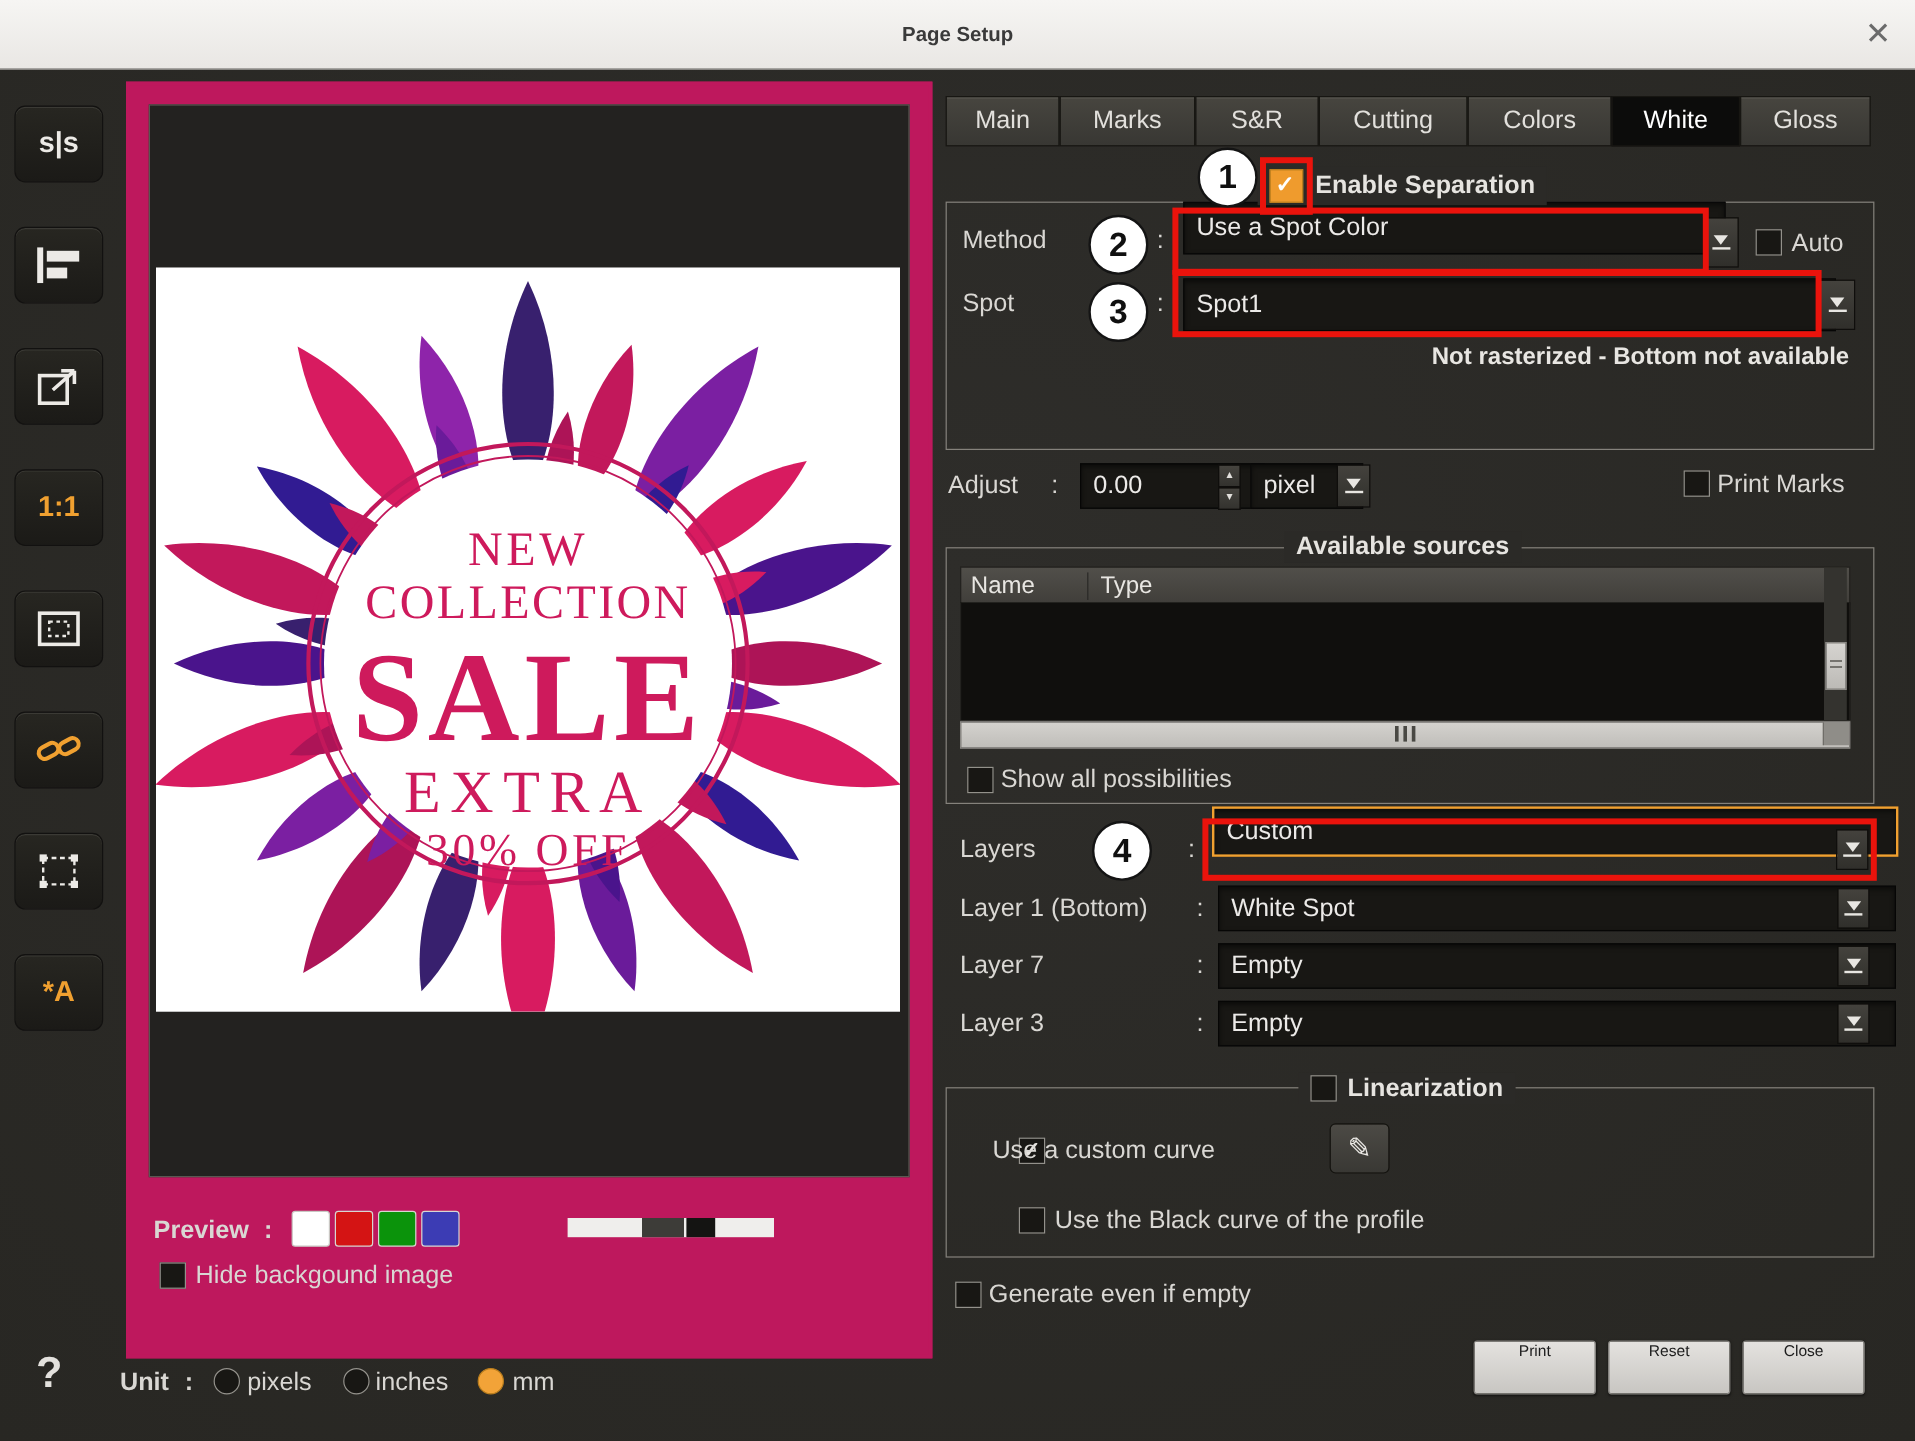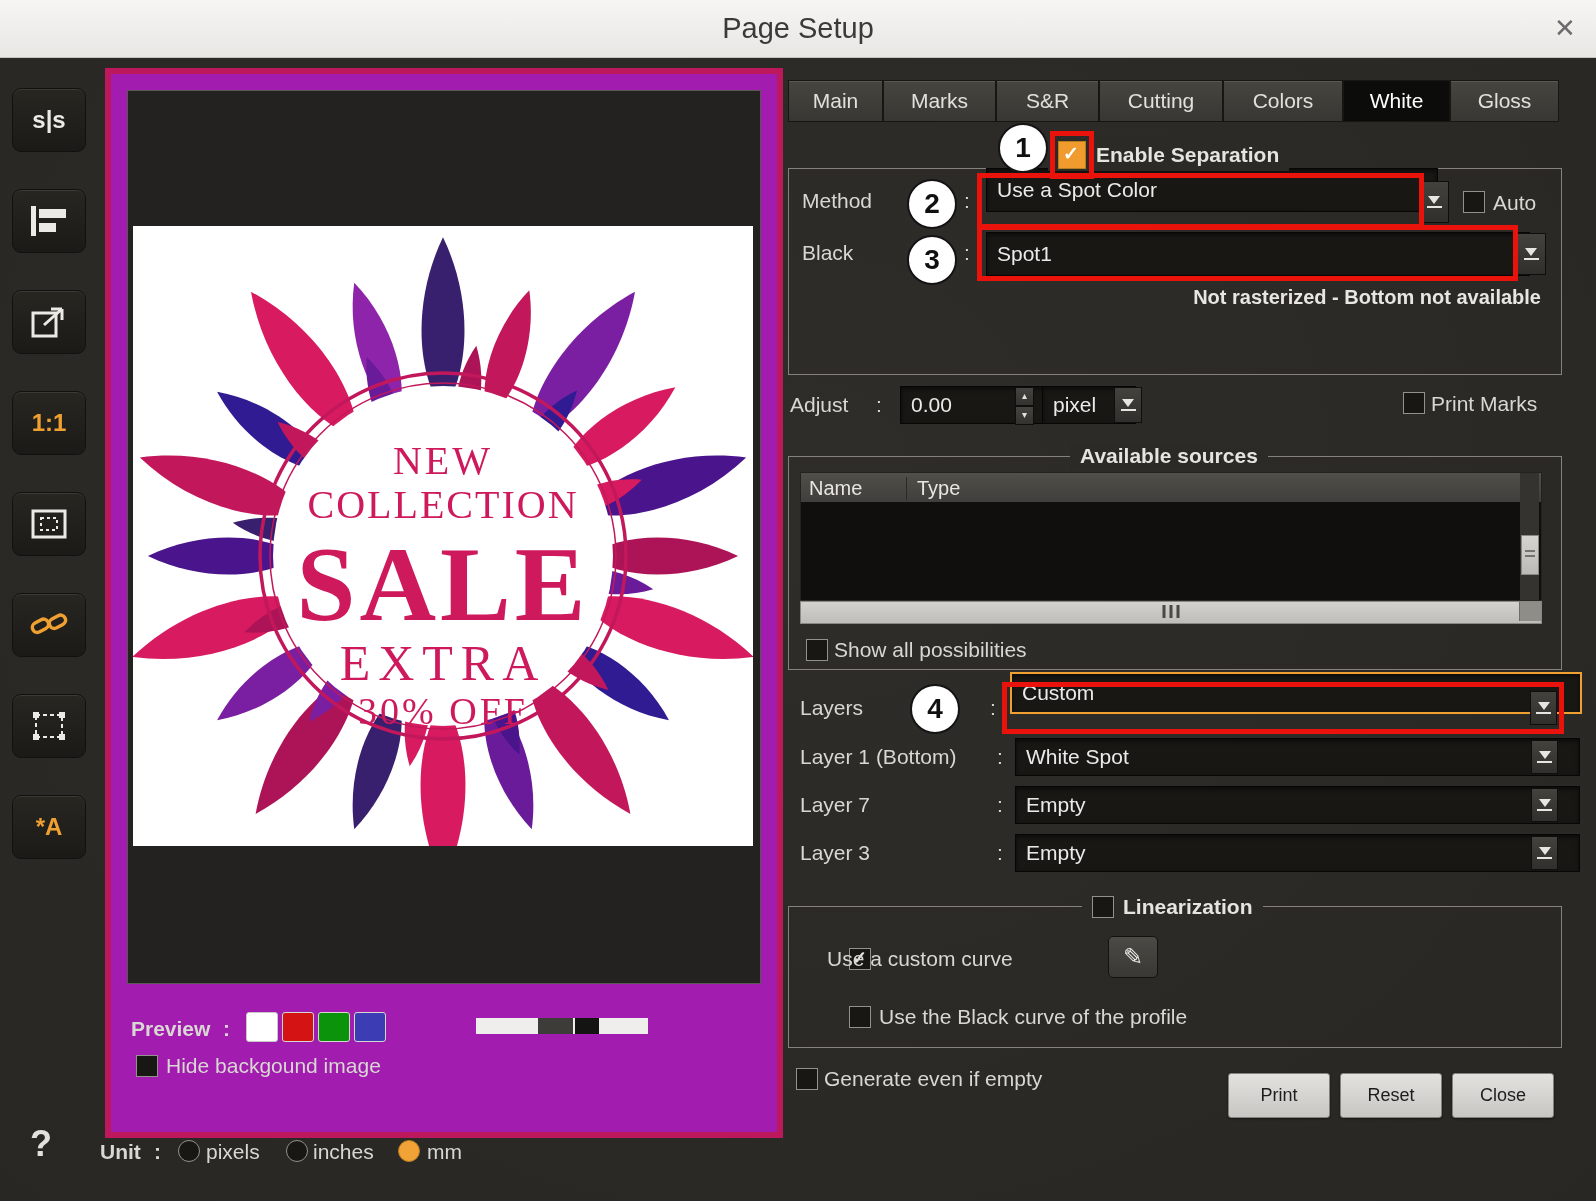--- a/index.html
+++ b/index.html
@@ -7,29 +7,29 @@
     width:1596px;height:1201px;position:relative;overflow:hidden;
     background:radial-gradient(ellipse at 50% 40%, #2e2d2a 0%, #282723 100%);
     font-family:"Liberation Sans",sans-serif;color:#d9d7d3;
   }
   .p{position:absolute}
   .lbl{position:absolute;font-size:21px;color:#d9d7d3;white-space:nowrap;line-height:1.2}
   .b{font-weight:bold}
 
   
   .titlebar{left:0;top:0;width:1596px;height:57px;background:linear-gradient(#f6f5f3,#e9e7e4);border-bottom:1px solid #c6c4c0;display:flex;align-items:center;justify-content:center}
-  .titlebar .t{font-size:29px;font-weight:normal;color:#3a3a3a}
+  .titlebar .t{font-size:17px;font-weight:bold;color:#3a3a3a}
   .closebtn{right:14px;top:11px;width:34px;height:34px;display:flex;align-items:center;justify-content:center;font-size:26px;color:#6b6b6b;cursor:pointer}
 
   
   .tool{left:12px;width:72px;height:62px;background:linear-gradient(#272621,#1b1a17);border:1px solid #121110;border-radius:9px;box-shadow:inset 0 1px 0 #3b3a35;display:flex;align-items:center;justify-content:center;color:#eceae6;font-weight:bold;font-size:24px;cursor:pointer}
   .tool.orange{color:#f0a030}
 
   
-  .panel{left:105px;top:68px;width:666px;height:1058px;background:#a21caf;border:6px solid #be185d}
+  .panel{left:105px;top:68px;width:666px;height:1058px;background:#be185d;border:3px solid #be185d}
   .canvas{left:16px;top:16px;width:632px;height:892px;background:#232220;border:1px solid #5a5852}
   .artwork{left:5px;top:135px;width:620px;height:620px;background:#fff}
   .swatch{position:absolute;width:30px;height:28px;border:1px solid #d8d6d2;border-radius:3px;cursor:pointer}
   .slider{position:absolute;left:365px;top:944px;width:172px;height:16px;background:#efeeec;cursor:pointer}
   .sl-h1{position:absolute;left:62px;top:0;width:35px;height:16px;background:#3d3c38}
   .sl-h2{position:absolute;left:99px;top:0;width:24px;height:16px;background:#141412}
 
   
   .field{position:absolute;background:#181714;border:1px solid #060605;box-shadow:inset 0 2px 4px rgba(0,0,0,.55);color:#eceae8;font-size:21px;display:flex;align-items:center;padding:0 10px;white-space:nowrap;cursor:pointer}
   .field.orange{border:2px solid #f0a030}
@@ -63,21 +63,21 @@
   .tbl-body{position:absolute;left:800px;top:502px;width:740px;height:98px;background:#100f0d;border-left:1px solid #23221f;border-right:1px solid #23221f}
   .vsb{position:absolute;left:1520px;top:473px;width:19px;height:127px;background:#34332f;cursor:pointer}
   .vsb-h{position:absolute;left:1px;top:62px;width:16px;height:38px;background:linear-gradient(#d6d4d0,#bcbab6);border:1px solid #8a8884;cursor:pointer}
   .vsb-h::after{content:"";position:absolute;left:3px;top:14px;width:10px;height:10px;background:repeating-linear-gradient(to bottom,#75736e 0 2px,transparent 2px 5px)}
   .hsb{position:absolute;left:800px;top:601px;width:740px;height:21px;background:linear-gradient(#d4d2ce,#bfbdb9);border:1px solid #8a8884;cursor:pointer}
   .hsb-grip{position:absolute;left:50%;top:3px;transform:translateX(-50%);display:flex;gap:4px}
   .hsb-grip i{display:block;width:3px;height:13px;background:#4a4944}
   .hsb-corner{position:absolute;right:0;top:0;width:21px;height:19px;background:#8f8d88;border-left:1px solid #6f6d68}
 
   
-  .btn{position:absolute;top:1073px;width:100px;height:43px;background:linear-gradient(#e4e2df,#c8c6c2);border:1px solid #84827e;border-radius:3px;color:#1d1d1d;font-size:18px;display:flex;align-items:center;justify-content:center;cursor:pointer;box-shadow:0 1px 2px rgba(0,0,0,.5)}
+  .btn{position:absolute;top:1117px;width:100px;height:43px;background:linear-gradient(#e4e2df,#c8c6c2);border:1px solid #84827e;border-radius:3px;color:#1d1d1d;font-size:13px;display:flex;justify-content:center;cursor:pointer;box-shadow:0 1px 2px rgba(0,0,0,.5)}
 
   .pencilbtn{position:absolute;left:1108px;top:936px;width:48px;height:40px;background:linear-gradient(#4c4a45,#393834);border:1px solid #14130f;border-radius:5px;display:flex;align-items:center;justify-content:center;font-size:24px;color:#eceae6;cursor:pointer}
 
   
   .redbox{position:absolute;border:5px solid #ea130c;pointer-events:none;z-index:40}
   .numc{position:absolute;width:46px;height:46px;border-radius:50%;background:#ffffff;border:2px solid #141414;color:#101010;font-size:28px;font-weight:bold;display:flex;align-items:center;justify-content:center;z-index:41}
 </style>
 </head>
 <body>
 
@@ -246,21 +246,21 @@
 </div>
 <div class="dd" style="left:1419px;top:181px;width:28px;height:40px">
   <span class="ddg">
       <span class="tri"></span>
       <span class="bar"></span>
     </span>
 </div>
 <span class="cb" style="left:1463px;top:191px"></span>
 <span class="lbl" style="left:1493px;top:190px">Auto</span>
 
-<span class="lbl" style="left:802px;top:240px">Black</span>
+<span class="lbl" style="left:802px;top:240px">Spot</span>
 <span class="lbl" style="left:964px;top:240px">:</span>
 <div class="field" style="left:986px;top:232px;width:522px;height:42px">
   <span>Spot1</span>
 </div>
 <div class="dd" style="left:1516px;top:233px;width:28px;height:40px">
   <span class="ddg">
       <span class="tri"></span>
       <span class="bar"></span>
     </span>
 </div>

